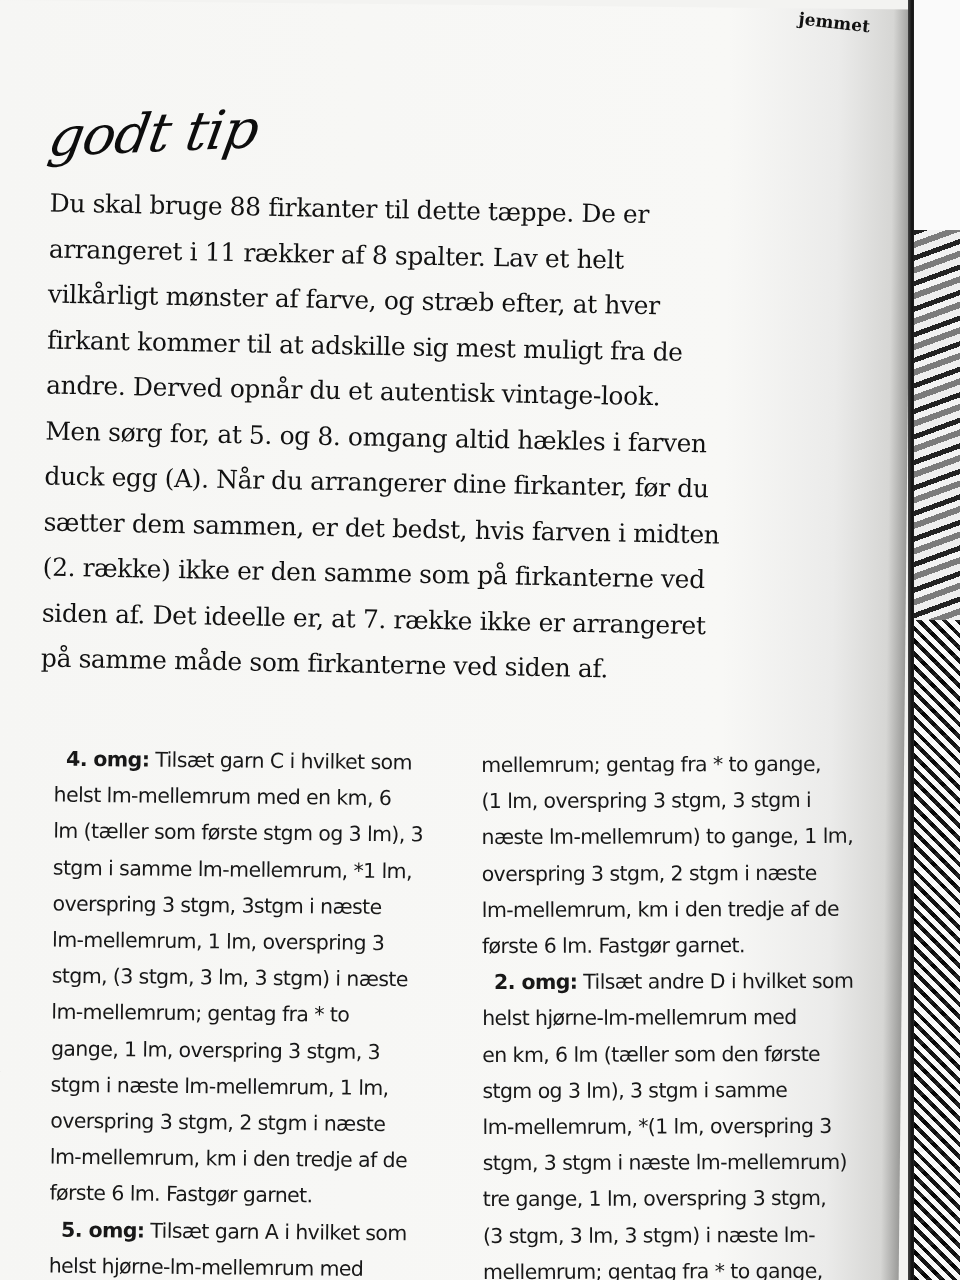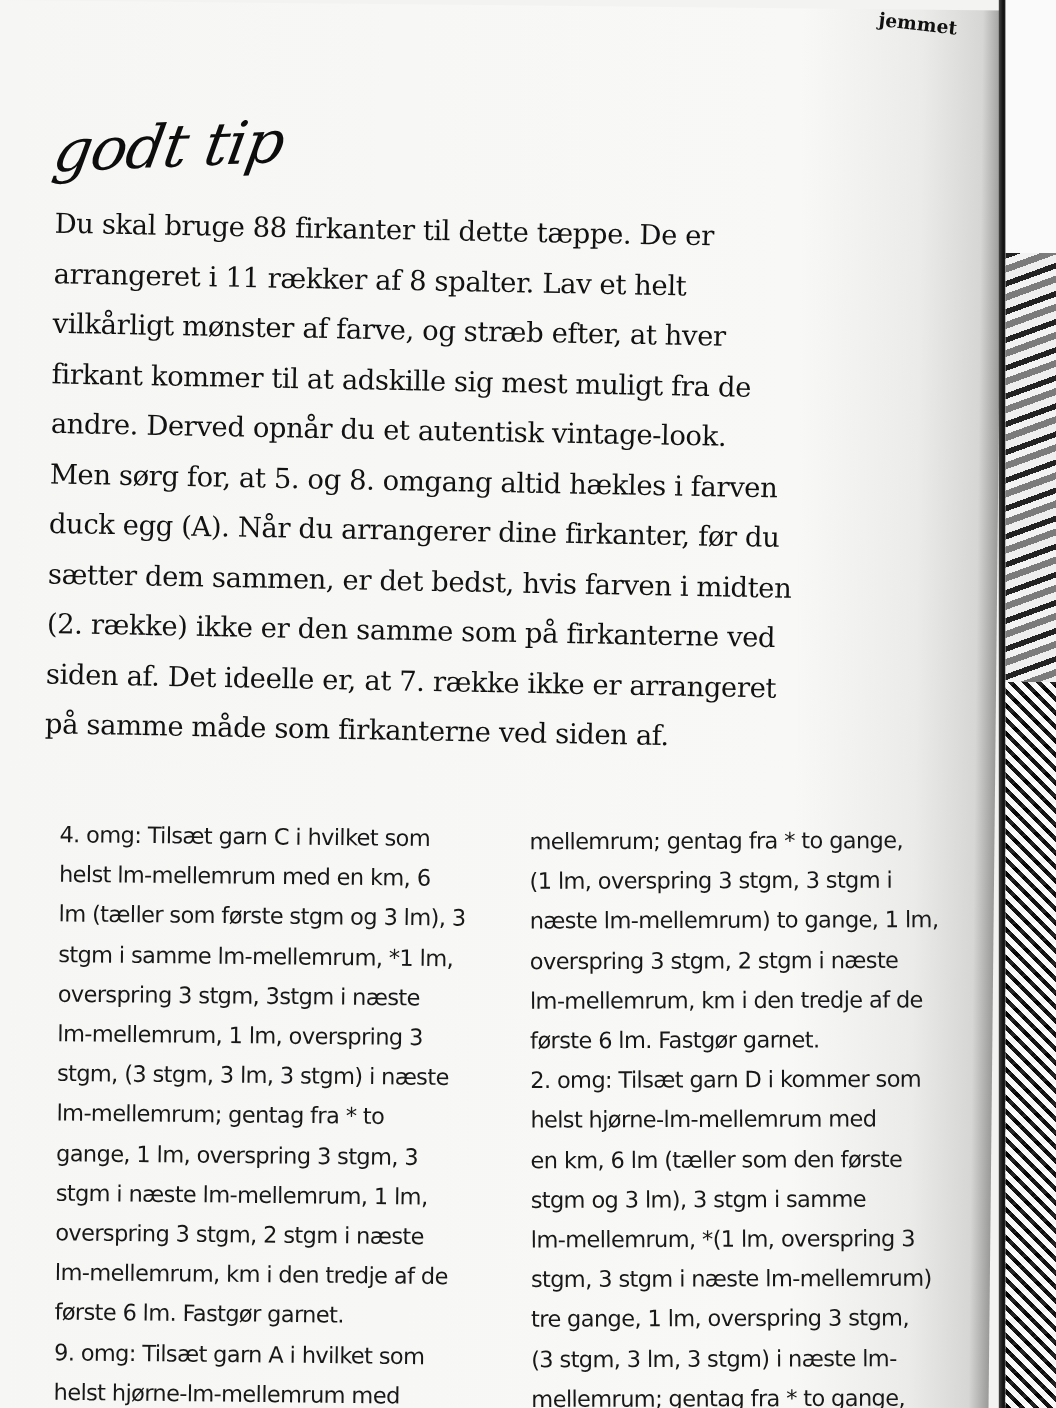--- a/index.html
+++ b/index.html
@@ -53,21 +53,21 @@
     .tip-body .line { display: block; white-space: nowrap; }
     .columns {
       position: absolute; left: 62px; top: 740px; width: 800px; height: 560px;
       font-family: "DejaVu Sans", sans-serif; font-size: 20.5px; line-height: 36.2px;
       color: #181818; letter-spacing: -0.6px;
     }
     .col { position: absolute; top: 0; width: 390px; }
     .col-left { left: 0; }
     .col-right { left: 427px; top: 2px; transform: rotate(-0.8deg); transform-origin: 0 0; }
     .col .line { display: block; white-space: nowrap; }
-    .round-label { font-weight: normal; }
+    .round-label { font-weight: bold; margin-left: 12px; }
     .margin-mark {
       position: absolute; left: 0; font-family: "DejaVu Sans", sans-serif;
       font-size: 20px; color: #222;
     }
   </style>
 </head>
 <body>
 
 <div class="page">
   <div class="running-head">jemmet</div>
@@ -96,33 +96,33 @@
       <span class="line">stgm i samme lm-mellemrum, *1 lm,</span>
       <span class="line">overspring 3 stgm, 3stgm i næste</span>
       <span class="line">lm-mellemrum, 1 lm, overspring 3</span>
       <span class="line">stgm, (3 stgm, 3 lm, 3 stgm) i næste</span>
       <span class="line">lm-mellemrum; gentag fra * to</span>
       <span class="line">gange, 1 lm, overspring 3 stgm, 3</span>
       <span class="line">stgm i næste lm-mellemrum, 1 lm,</span>
       <span class="line">overspring 3 stgm, 2 stgm i næste</span>
       <span class="line">lm-mellemrum, km i den tredje af de</span>
       <span class="line">første  6 lm. Fastgør garnet.</span>
-      <span class="line"><span class="round-label">9. omg:</span><span> Tilsæt garn A i hvilket som</span></span>
+      <span class="line"><span class="round-label">5. omg:</span><span> Tilsæt garn A i hvilket som</span></span>
       <span class="line">helst hjørne-lm-mellemrum med</span>
 
     </div>
 
     <div class="col col-right">
       <span class="line">mellemrum; gentag fra * to gange,</span>
       <span class="line">(1 lm, overspring 3 stgm, 3 stgm i</span>
       <span class="line">næste lm-mellemrum) to gange, 1 lm,</span>
       <span class="line">overspring 3 stgm, 2 stgm i næste</span>
       <span class="line">lm-mellemrum, km i den tredje af de</span>
       <span class="line">første 6 lm. Fastgør garnet.</span>
-      <span class="line"><span class="round-label">2. omg:</span><span> Tilsæt garn D i kommer som</span></span>
+      <span class="line"><span class="round-label">2. omg:</span><span> Tilsæt andre D i hvilket som</span></span>
       <span class="line">helst hjørne-lm-mellemrum med</span>
       <span class="line">en km, 6 lm (tæller som den første</span>
       <span class="line">stgm og 3 lm), 3 stgm i samme</span>
       <span class="line">lm-mellemrum, *(1 lm, overspring 3</span>
       <span class="line">stgm, 3 stgm i næste lm-mellemrum)</span>
       <span class="line">tre gange, 1 lm, overspring 3 stgm,</span>
       <span class="line">(3 stgm, 3 lm, 3 stgm) i næste lm-</span>
       <span class="line">mellemrum; gentag fra * to gange,</span>
 
     </div>

